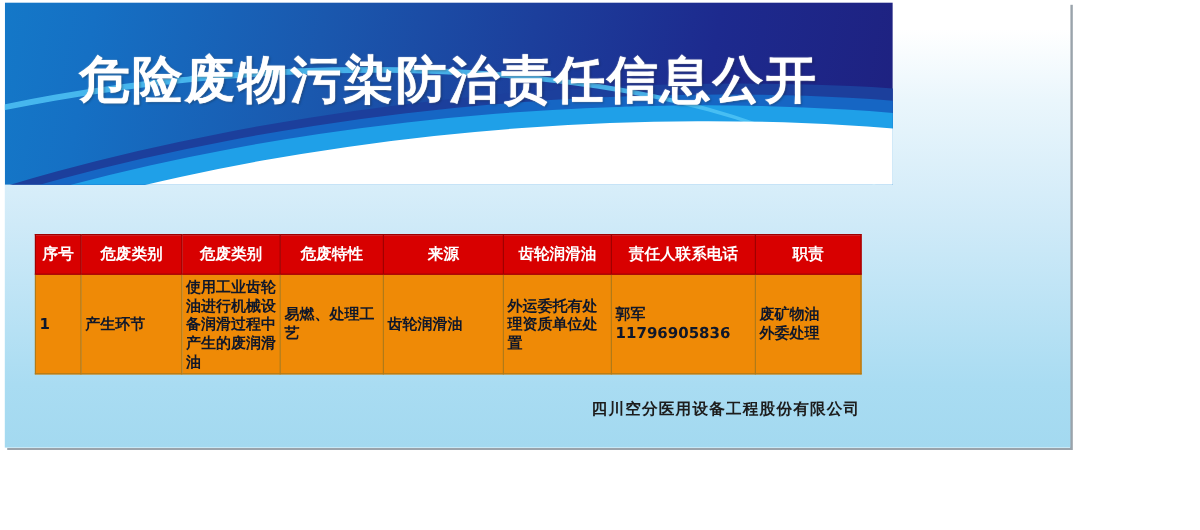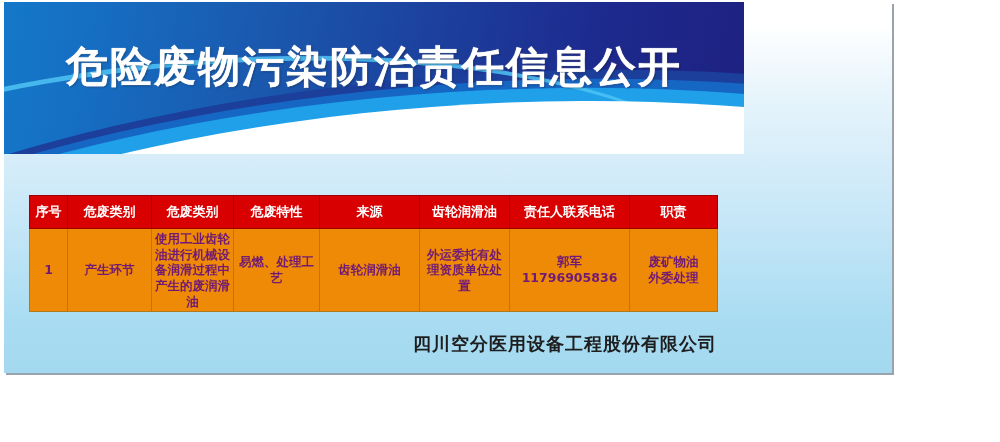--- a/index.html
+++ b/index.html
@@ -143,25 +143,25 @@
     color: #ffffff;
     font-size: 13px;
     font-weight: bold;
     height: 32px;
     text-align: center;
     border-color: #a00000;
     white-space: nowrap;
   }
   #info-table tbody td {
     background: #ef8a06;
-    color: #701a75;
+    color: #0f172a;
     font-size: 12.5px;
     font-weight: bold;
     height: 72px;
-    text-align: center;
+    text-align: left;
     line-height: 1.25;
     padding: 2px 3px;
   }
   td.cell-narrow-wrap {
     text-align: left;
     padding-left: 4px;
   }
 
   
   col.c-idx     { width: 38px; }
@@ -174,21 +174,21 @@
   col.c-duty    { width: 88px; }
 
   
   #company {
     position: absolute;
     left: 0;
     top: 330px;
     width: 713px;
     text-align: right;
     font-family: "DejaVu Sans", "Liberation Sans", sans-serif;
-    font-size: 18px;
+    font-size: 13px;
     font-weight: bold;
     color: #1d1d1d;
     letter-spacing: 1px;
   }
 </style>
 </head>
 <body>
 
 <div id="poster">
 

